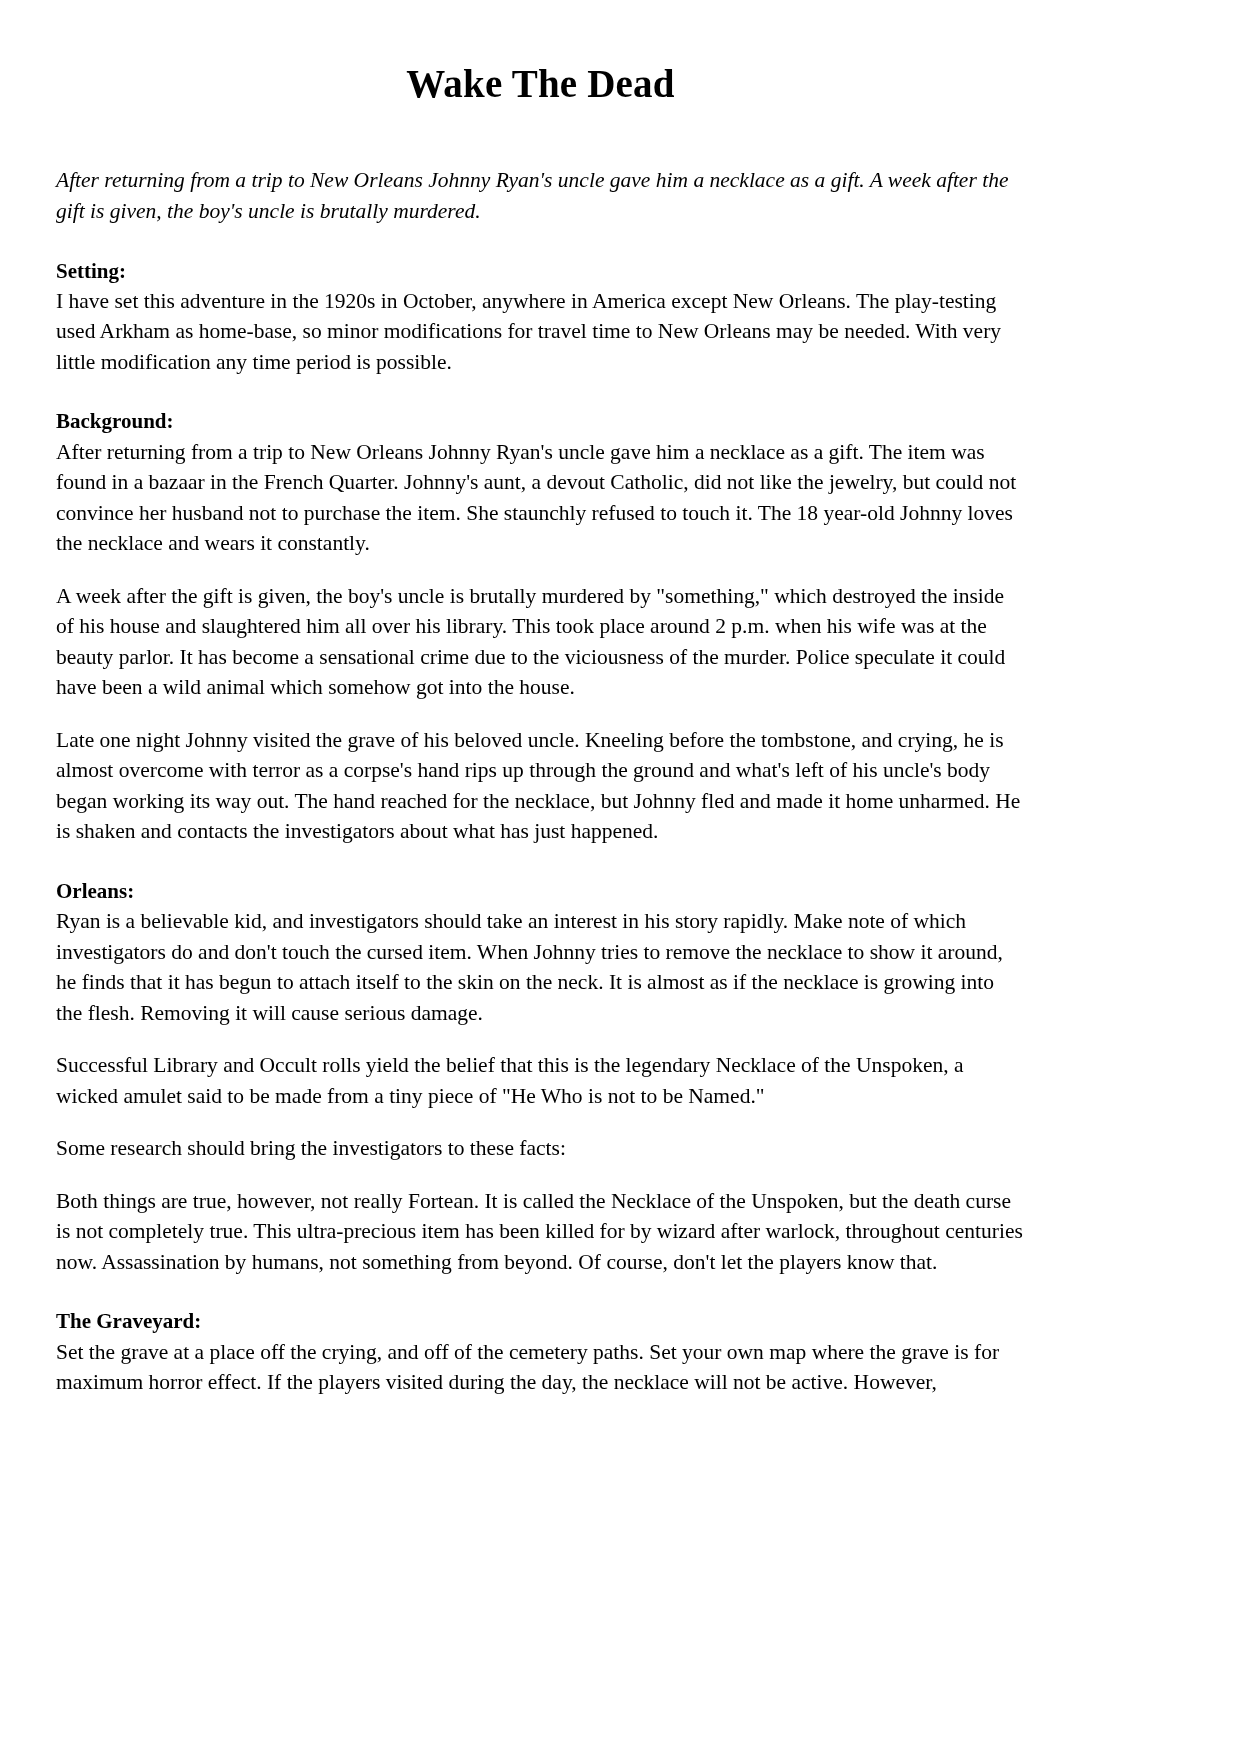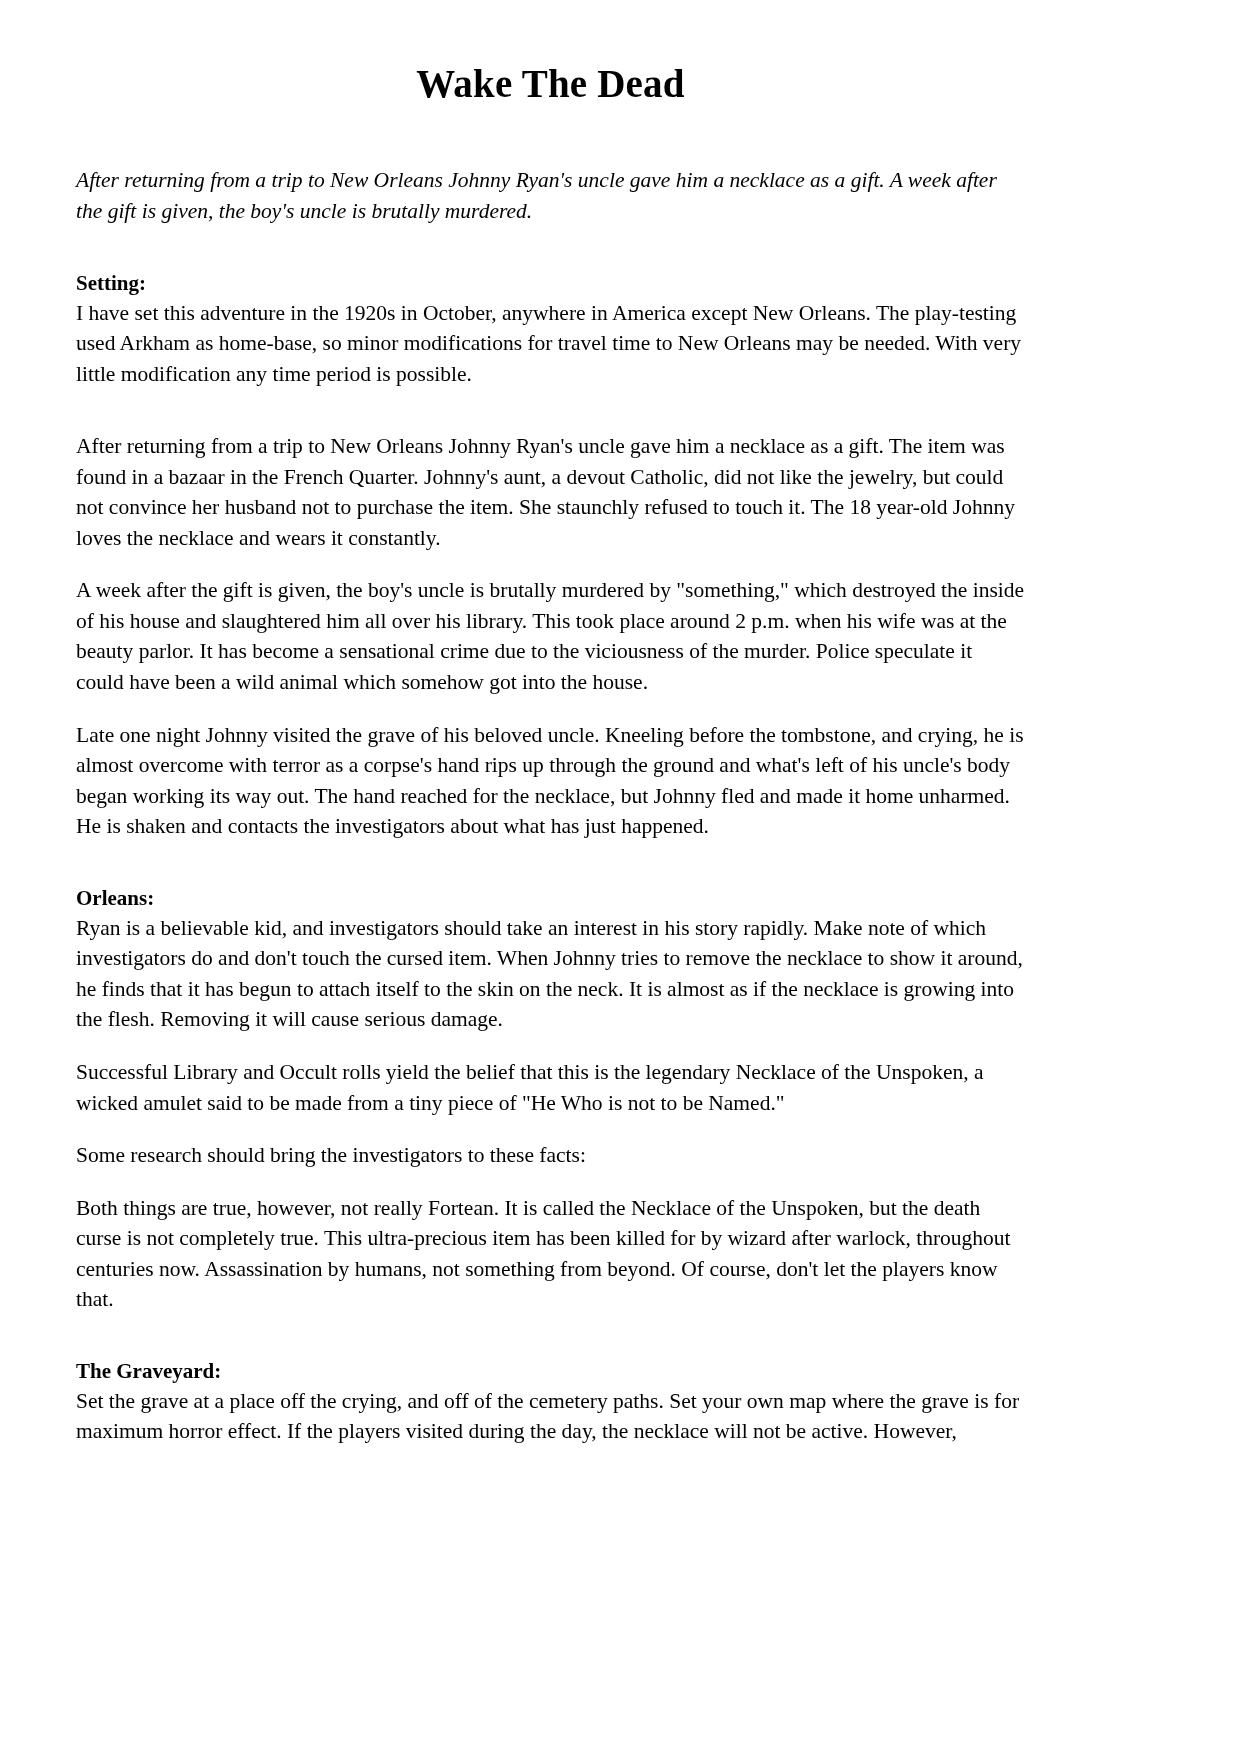--- a/index.html
+++ b/index.html
@@ -10,21 +10,21 @@
   body {
     width: 1241px;
     min-height: 1755px;
     font-family: "Liberation Serif", "DejaVu Serif", serif;
     color: #000000;
   }
   .page {
     width: 1137px;
     min-height: 1755px;
     box-sizing: border-box;
-    padding: 48px 112px 40px 76px;
+    padding: 48px 112px 40px 56px;
     background: #ffffff;
   }
   .title-block {
     text-align: center;
     margin-top: 10px;
     margin-bottom: 56px;
   }
   .title-line {
     font-size: 39px;
     font-weight: bold;
@@ -33,21 +33,21 @@
   }
   .intro {
     font-style: italic;
     font-size: 21.5px;
     line-height: 1.42;
     margin-top: 38px;
     margin-bottom: 30px;
     text-align: left;
   }
   .section {
-    margin-top: 42px;
+    margin-top: 30px;
   }
   .section-heading {
     font-size: 21px;
     font-weight: bold;
     line-height: 1.35;
     margin-bottom: 1px;
   }
   p.body-text {
     font-size: 21.5px;
     line-height: 1.42;
@@ -74,20 +74,21 @@
   <div class="intro">After returning from a trip to New Orleans Johnny Ryan's uncle gave him a necklace as a gift. A week after the gift is given, the boy's uncle is brutally murdered.</div>
 
   <div class="section">
     <div class="section-heading">Setting:</div>
     <div class="section-body">
       <p class="body-text">I have set this adventure in the 1920s in October, anywhere in America except New Orleans. The play-testing used Arkham as home-base, so minor modifications for travel time to New Orleans may be needed. With very little modification any time period is possible.</p>
     </div>
   </div>
 
   <div class="section">
+    <div class="section-heading">Background:</div>
     <div class="section-body">
       <p class="body-text">After returning from a trip to New Orleans Johnny Ryan's uncle gave him a necklace as a gift. The item was found in a bazaar in the French Quarter. Johnny's aunt, a devout Catholic, did not like the jewelry, but could not convince her husband not to purchase the item. She staunchly refused to touch it. The 18 year-old Johnny loves the necklace and wears it constantly.</p>
       <p class="body-text">A week after the gift is given, the boy's uncle is brutally murdered by "something," which destroyed the inside of his house and slaughtered him all over his library. This took place around 2 p.m. when his wife was at the beauty parlor. It has become a sensational crime due to the viciousness of the murder. Police speculate it could have been a wild animal which somehow got into the house.</p>
       <p class="body-text">Late one night Johnny visited the grave of his beloved uncle. Kneeling before the tombstone, and crying, he is almost overcome with terror as a corpse's hand rips up through the ground and what's left of his uncle's body began working its way out. The hand reached for the necklace, but Johnny fled and made it home unharmed. He is shaken and contacts the investigators about what has just happened.</p>
     </div>
   </div>
 
   <div class="section">
     <div class="section-heading">Orleans:</div>
     <div class="section-body">

